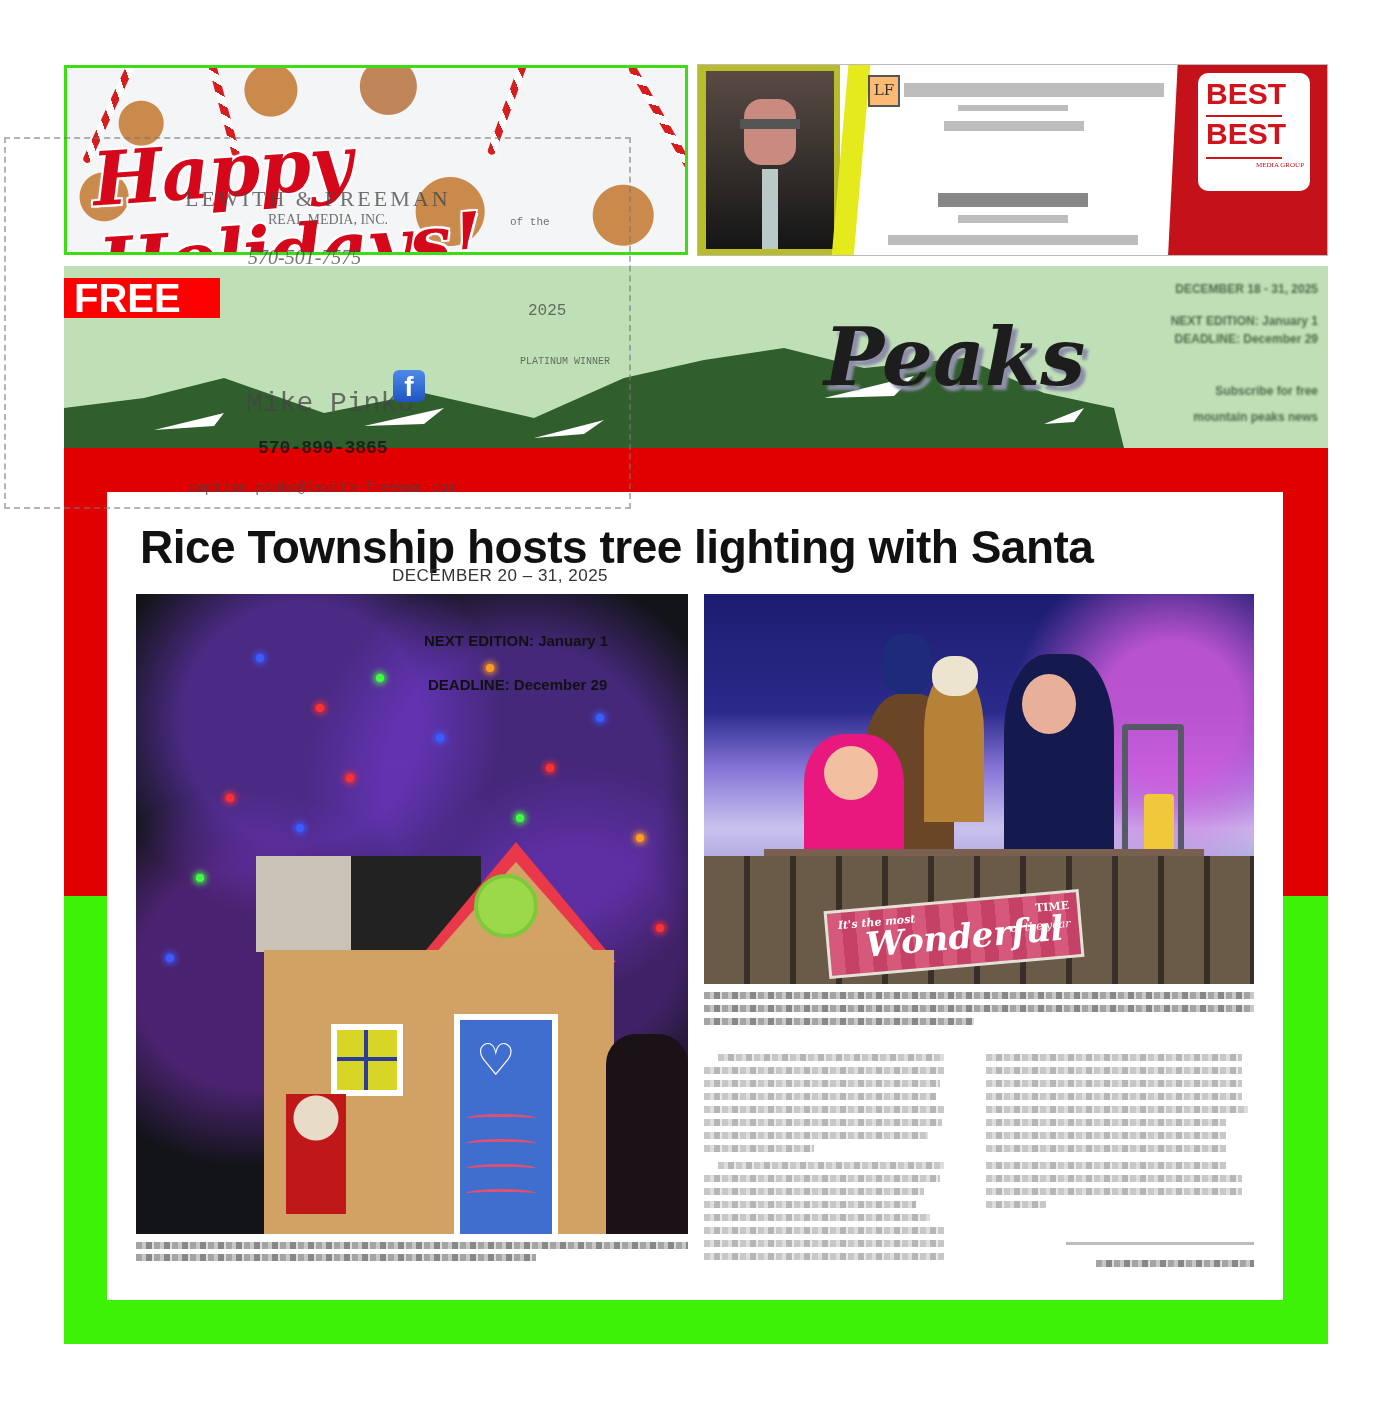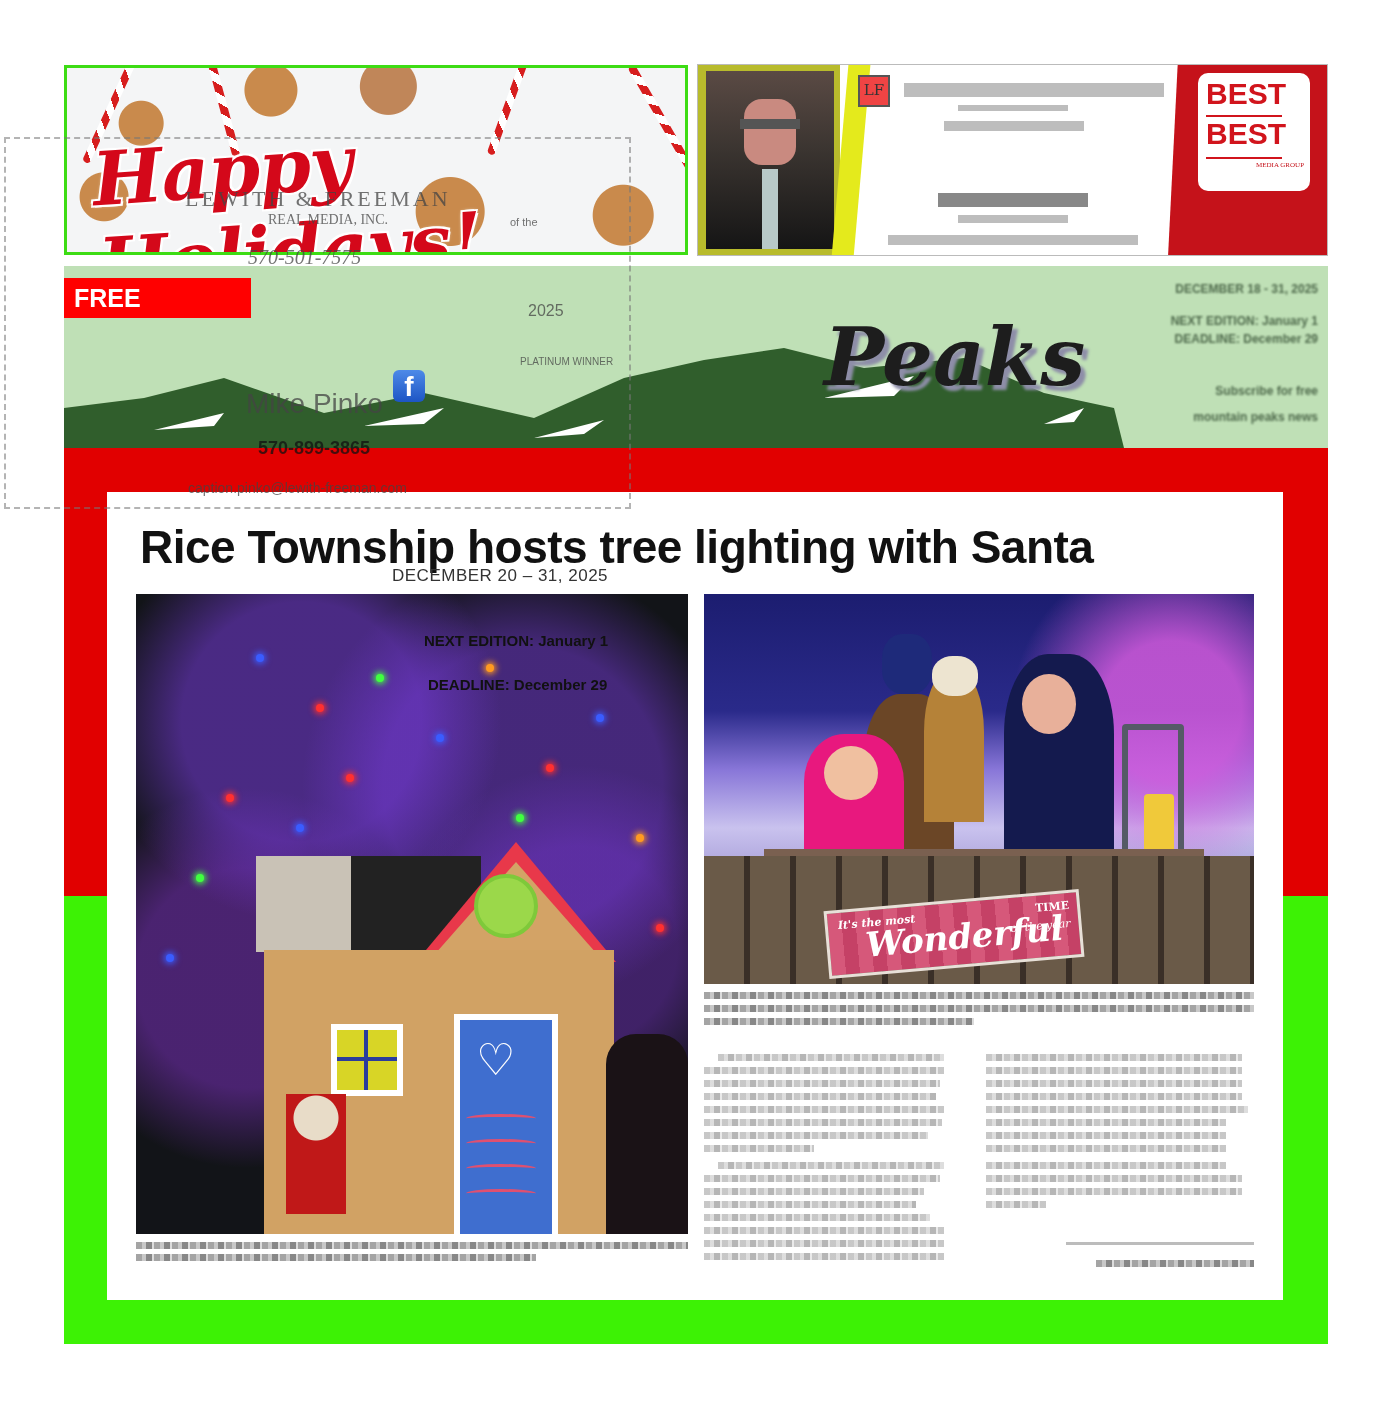--- a/index.html
+++ b/index.html
@@ -23,34 +23,34 @@
     text-shadow:0 0 4px #fff,2px 2px 0 #fff,-2px -2px 0 #fff,2px -2px 0 #fff,-2px 2px 0 #fff;}
 
   .realtor-ad{left:697px;top:64px;width:631px;height:192px;background:#ffffff;overflow:hidden;border:1px solid #bbb;box-sizing:border-box;}
   .realtor-photo{position:absolute;left:0;top:0;width:142px;height:192px;background:#b8bb2c;}
   .realtor-photo-inner{position:absolute;left:8px;top:6px;width:128px;height:178px;
     background:linear-gradient(180deg,#5a4a44 0%,#3a3430 45%,#151515 100%);}
   .face{position:absolute;left:38px;top:28px;width:52px;height:66px;background:#c98a80;border-radius:18px;}
   .glasses{position:absolute;left:34px;top:48px;width:60px;height:10px;background:#555;}
   .tie{position:absolute;left:56px;top:98px;width:16px;height:80px;background:#b8c9c8;}
   .yellow-stripe{position:absolute;left:142px;top:0;width:22px;height:192px;background:#e4ea1c;transform:skewX(-5deg);}
-  .lf-logo{position:absolute;left:160px;top:10px;width:32px;height:32px;background:#ef4444;border:2px solid #555;box-sizing:border-box;
+  .lf-logo{position:absolute;left:170px;top:10px;width:32px;height:32px;background:#fdba74;border:2px solid #555;box-sizing:border-box;
     font-family:"DejaVu Serif",serif;font-size:15px;color:#333;text-align:center;line-height:26px;}
   .blur-bar{position:absolute;background:#bdbdbd;height:10px;}
   .move-text{position:absolute;left:170px;top:80px;font-size:24px;font-weight:bold;color:#cc0a14;letter-spacing:-0.5px;white-space:nowrap;}
   .best-panel{position:absolute;left:470px;top:0;width:161px;height:192px;background:#c5121a;transform-origin:top left;}
   .best-box{position:absolute;left:500px;top:8px;width:112px;height:118px;background:#fff;border-radius:10px;}
   .best-word{position:absolute;left:8px;font-size:30px;font-weight:bold;color:#d1141c;}
   .best-line{position:absolute;left:8px;width:76px;height:2px;background:#d1141c;}
   .media-group{position:absolute;left:58px;top:88px;font-size:7px;color:#c5121a;font-family:"Liberation Serif",serif;}
   .winner-text{position:absolute;right:8px;top:130px;text-align:right;color:#fff;font-weight:bold;font-size:15px;line-height:19px;}
 
   
   .masthead{left:64px;top:266px;width:1264px;height:182px;background:#bfe0b6;overflow:hidden;}
-  .free-badge{position:absolute;left:0;top:12px;width:187px;height:40px;background:#ff0000;color:#fff;font-size:25px;font-weight:bold;line-height:40px;padding-left:10px;box-sizing:border-box;}
+  .free-badge{position:absolute;left:0;top:12px;width:156px;height:40px;background:#ff0000;color:#fff;font-size:40px;font-weight:bold;line-height:40px;padding-left:10px;box-sizing:border-box;}
   .mountains{position:absolute;left:0;bottom:0;width:1060px;height:110px;}
   .title-mountain{position:absolute;left:78px;top:22px;font-family:"DejaVu Serif",serif;font-style:italic;font-weight:bold;font-size:108px;color:#1d1d1d;letter-spacing:2px;
     text-shadow:5px 5px 3px #8e8ea8;}
   .title-m{color:#3e9d3a;}
   .title-peaks{position:absolute;left:760px;top:44px;font-family:"DejaVu Serif",serif;font-style:italic;font-weight:bold;font-size:80px;color:#1d1d1d;
     text-shadow:5px 5px 3px #8e8ea8;}
   .mast-info{position:absolute;right:10px;text-align:right;font-size:12px;font-weight:bold;color:#4f6a4c;filter:blur(1.2px);}
 
   
   .frame-red{left:64px;top:448px;width:1264px;height:448px;background:#e10000;}
@@ -96,21 +96,21 @@
   .sign-year{position:absolute;right:8px;top:24px;font-family:"DejaVu Serif",serif;font-style:italic;font-size:11px;}
   .lantern{position:absolute;left:418px;top:130px;width:62px;height:140px;border:6px solid #555a66;border-radius:4px;box-sizing:border-box;}
   .candle{position:absolute;left:440px;top:200px;width:30px;height:64px;background:#f0c93a;border-radius:4px;}
 
   
   .pix{position:absolute;background:repeating-linear-gradient(90deg,#9a9a9a 0 6px,#c2c2c2 6px 10px,#7a7a7a 10px 16px,#d8d8d8 16px 18px);height:7px;opacity:.9;}
   .caption-text{color:transparent;}
   .see-rule{position:absolute;left:1066px;top:1242px;width:188px;height:3px;background:#bcbcbc;}
 
   
-  .ghost{position:absolute;color:#444;opacity:.75;white-space:nowrap;}
+  .ghost{position:absolute;color:#444;opacity:.75;white-space:nowrap;font-family:Liberation Mono, monospace;}
   .ghost-box{position:absolute;left:4px;top:137px;width:627px;height:372px;border:2px dashed #777;box-sizing:border-box;opacity:.55;}
   .fb-icon{position:absolute;left:393px;top:370px;width:32px;height:32px;border-radius:6px;background:linear-gradient(180deg,#4d8ae8,#1d55c4);color:#fff;font-weight:bold;font-size:28px;text-align:center;line-height:34px;}
   .date-ghost{position:absolute;left:392px;top:566px;font-size:17px;color:#333;letter-spacing:0.5px;white-space:nowrap;}
   .edition-ghost{position:absolute;font-size:15px;font-weight:bold;color:#111;white-space:nowrap;}
 </style>
 </head>
 <body>
 
 <div class="abs holiday-ad">
   <div class="cane" style="left:40px;top:-20px;transform:rotate(25deg);"></div>

